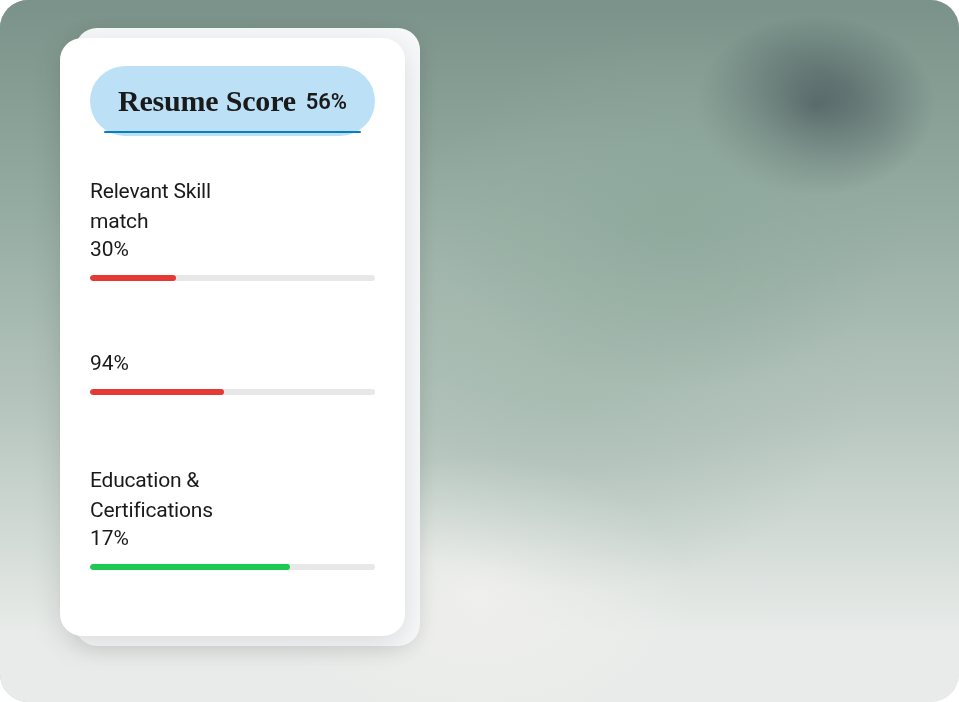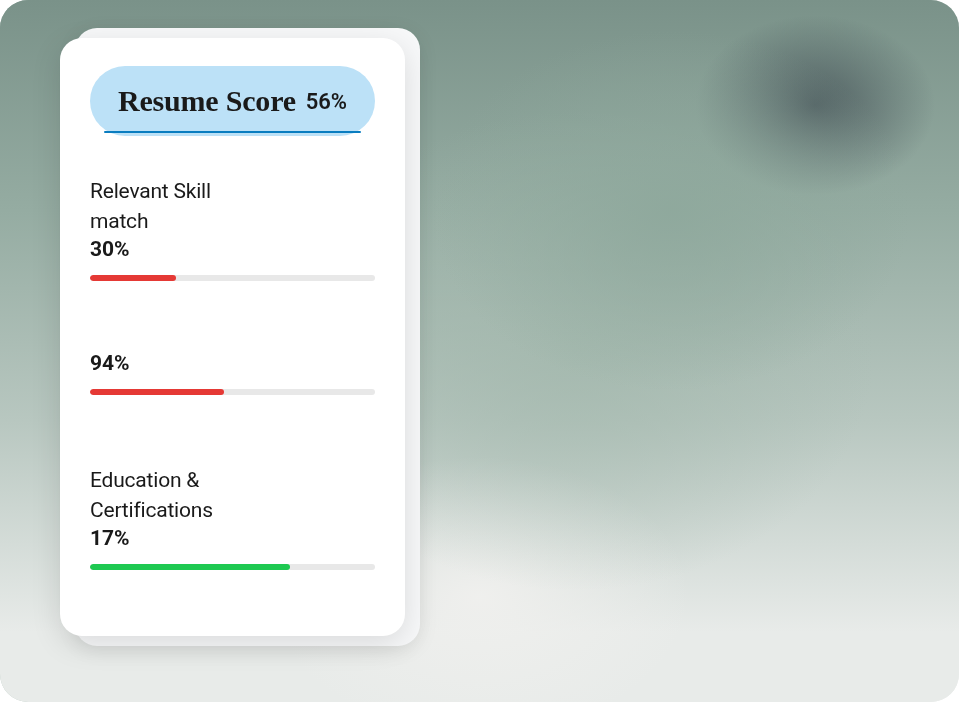--- a/index.html
+++ b/index.html
@@ -115,21 +115,21 @@
       font-size: 21px;
       font-weight: 400;
       color: #1a1a1a;
       line-height: 1.45;
       max-width: 180px;
       letter-spacing: -0.2px;
     }
     
     .metric-value {
       font-size: 21px;
-      font-weight: 700;
+      font-weight: 400;
       color: #1a1a1a;
     }
     
     .progress-track {
       width: 100%;
       height: 6px;
       background: #e8e8e8;
       border-radius: 3px;
       overflow: hidden;
     }

